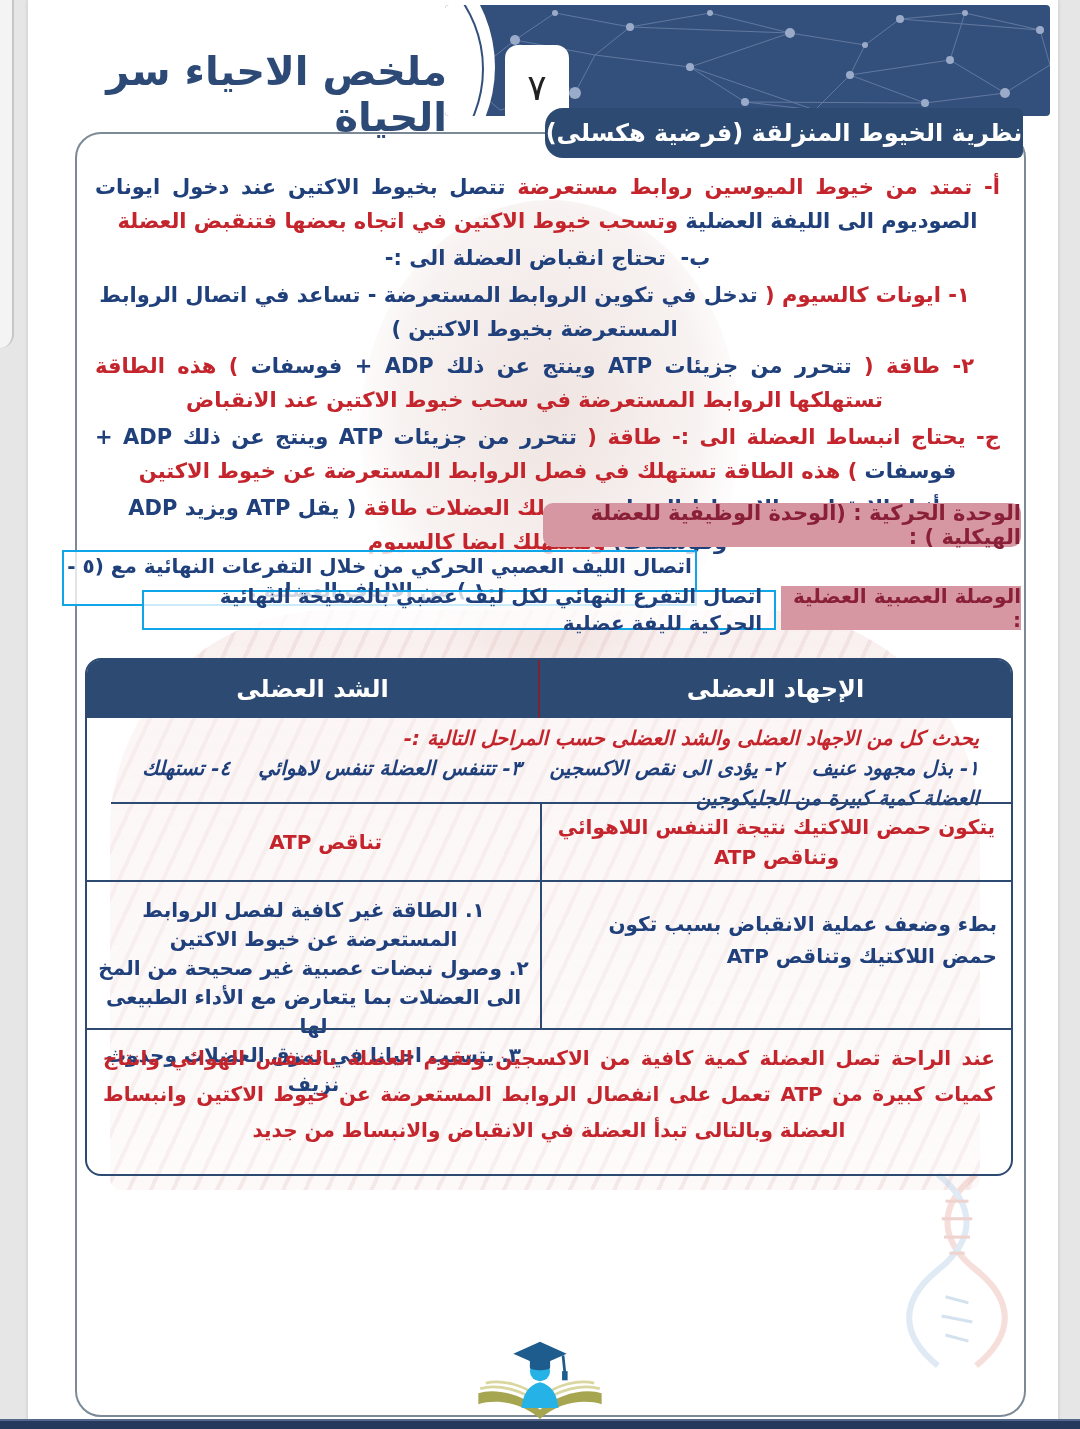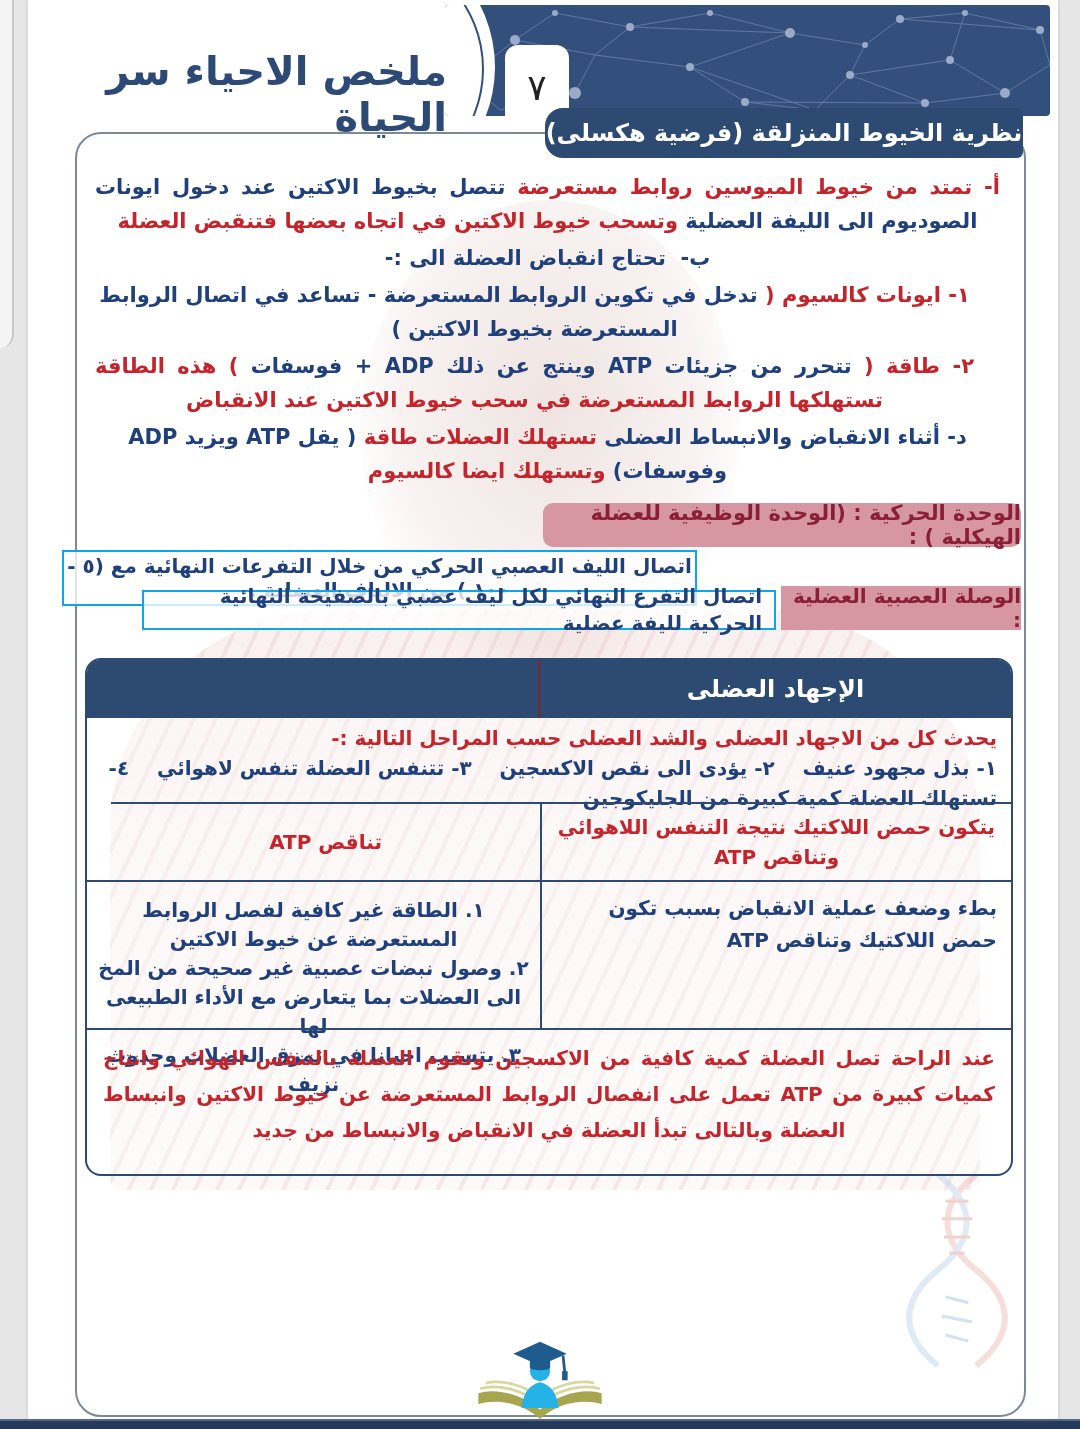--- a/index.html
+++ b/index.html
@@ -69,30 +69,30 @@
   .muscle-table{left:85px;top:658px;width:928px;height:518px;z-index:8;direction:rtl;
     border:2px solid #2d4a72;border-radius:16px;box-sizing:border-box;
     display:flex;flex-direction:column;background:rgba(255,255,255,.35);}
   .t-head{height:58px;background:#2d4a72;border-radius:13px 13px 0 0;display:flex;flex-shrink:0;}
   .t-head .cell{display:flex;align-items:center;justify-content:center;color:#fff;
     font-size:24px;font-weight:bold;}
   .t-head .c-right{width:471px;border-left:2px solid #7a2436;}
   .t-head .c-left{flex:1;}
   .t-row{border-top:2px solid #2d4a72;box-sizing:border-box;}
   .t-row.first{border-top:none;}
-  .row-intro{height:84px;padding:5px 14px;font-size:20px;line-height:30px;font-weight:bold;}
+  .row-intro{height:84px;padding:5px 32px;font-size:20px;line-height:30px;font-weight:bold;font-style:italic;}
   .row-intro .line{white-space:pre-wrap;text-align:right;}
   .split{display:flex;}
   .split .cr{width:471px;border-left:2px solid #2d4a72;box-sizing:border-box;}
   .split .cl{flex:1;}
   .row-lactic{height:78px;margin-left:24px;}
   .row-lactic .cr,.row-lactic .cl{display:flex;align-items:center;justify-content:center;
     text-align:center;font-size:20px;line-height:30px;font-weight:bold;color:#c4242c;padding:2px 10px;}
   .row-slow{height:148px;font-size:20px;font-weight:bold;color:#20407c;}
-  .row-slow .cr{padding:10px 14px;text-align:right;line-height:32px;box-sizing:border-box;}
+  .row-slow .cr{padding:26px 14px;text-align:right;line-height:32px;box-sizing:border-box;}
   .row-slow .cl{padding:14px 10px;text-align:center;line-height:29px;}
   .row-rest{flex:1;color:#c4242c;font-size:20px;font-weight:bold;line-height:36px;
     padding:10px 16px;text-align:justify;text-align-last:center;box-sizing:border-box;}
   
   .logo{left:460px;top:1338px;width:160px;z-index:9;text-align:center;}
 </style>
 </head>
 <body>
 
 <div class="abs doc-page"></div>
@@ -167,31 +167,33 @@
 </div>
 
 <div class="abs content-frame"></div>
 <div class="abs theory-pill">نظرية الخيوط المنزلقة (فرضية هكسلى)</div>
 
 <div class="abs text-zone">
   <p class="jc"><span class="red">أ- تمتد من خيوط الميوسين روابط مستعرضة </span><span class="blue">تتصل بخيوط الاكتين عند دخول ايونات الصوديوم الى الليفة العضلية </span><span class="red">وتسحب خيوط الاكتين في اتجاه بعضها فتنقبض العضلة</span></p>
   <p><span class="blue">ب-  تحتاج انقباض العضلة الى :-</span></p>
   <p class="ind"><span class="red">١- ايونات كالسيوم ( </span><span class="blue">تدخل في تكوين الروابط المستعرضة - تساعد في اتصال الروابط المستعرضة بخيوط الاكتين )</span></p>
   <p class="ind jc"><span class="red">٢- طاقة ( </span><span class="blue">تتحرر من جزيئات ATP وينتج عن ذلك ADP + فوسفات </span><span class="red">) هذه الطاقة تستهلكها الروابط المستعرضة في سحب خيوط الاكتين عند الانقباض</span></p>
+  <p class="jc"><span class="red">ج- يحتاج انبساط العضلة الى :- طاقة ( </span><span class="blue">تتحرر من جزيئات ATP وينتج عن ذلك ADP + فوسفات </span><span class="red">) هذه الطاقة تستهلك في فصل الروابط المستعرضة عن خيوط الاكتين</span></p>
   <p><span class="blue">د- أثناء الانقباض والانبساط العضلى </span><span class="red">تستهلك العضلات طاقة </span><span class="blue">( يقل ATP ويزيد ADP وفوسفات) </span><span class="red">وتستهلك ايضا كالسيوم</span></p>
 </div>
 
 <div class="abs pink-label lab1">الوحدة الحركية : (الوحدة الوظيفية للعضلة الهيكلية ) :</div>
 <div class="abs def-box box1">اتصال الليف العصبي الحركي من خلال التفرعات النهائية مع (٥ - ١٠٠ ) من الالياف العضلية .</div>
 <div class="abs pink-label lab2">الوصلة العصبية العضلية :</div>
 <div class="abs def-box box2">اتصال التفرع النهائي لكل ليف عصبي بالصفيحة النهائية الحركية لليفة عضلية</div>
 
 <div class="abs muscle-table">
   <div class="t-head">
     <div class="cell c-right">الإجهاد العضلى</div>
+    <div class="cell c-left">الشد العضلى</div>
   </div>
   <div class="t-row first row-intro">
     <div class="line red">يحدث كل من الاجهاد العضلى والشد العضلى حسب المراحل التالية :-</div>
     <div class="line blue">١- بذل مجهود عنيف    ٢- يؤدى الى نقص الاكسجين    ٣- تتنفس العضلة تنفس لاهوائي    ٤- تستهلك العضلة كمية كبيرة من الجليكوجين</div>
   </div>
   <div class="t-row split row-lactic">
     <div class="cr">يتكون حمض اللاكتيك نتيجة التنفس اللاهوائي وتناقص ATP</div>
     <div class="cl">تناقص ATP</div>
   </div>
   <div class="t-row split row-slow">

